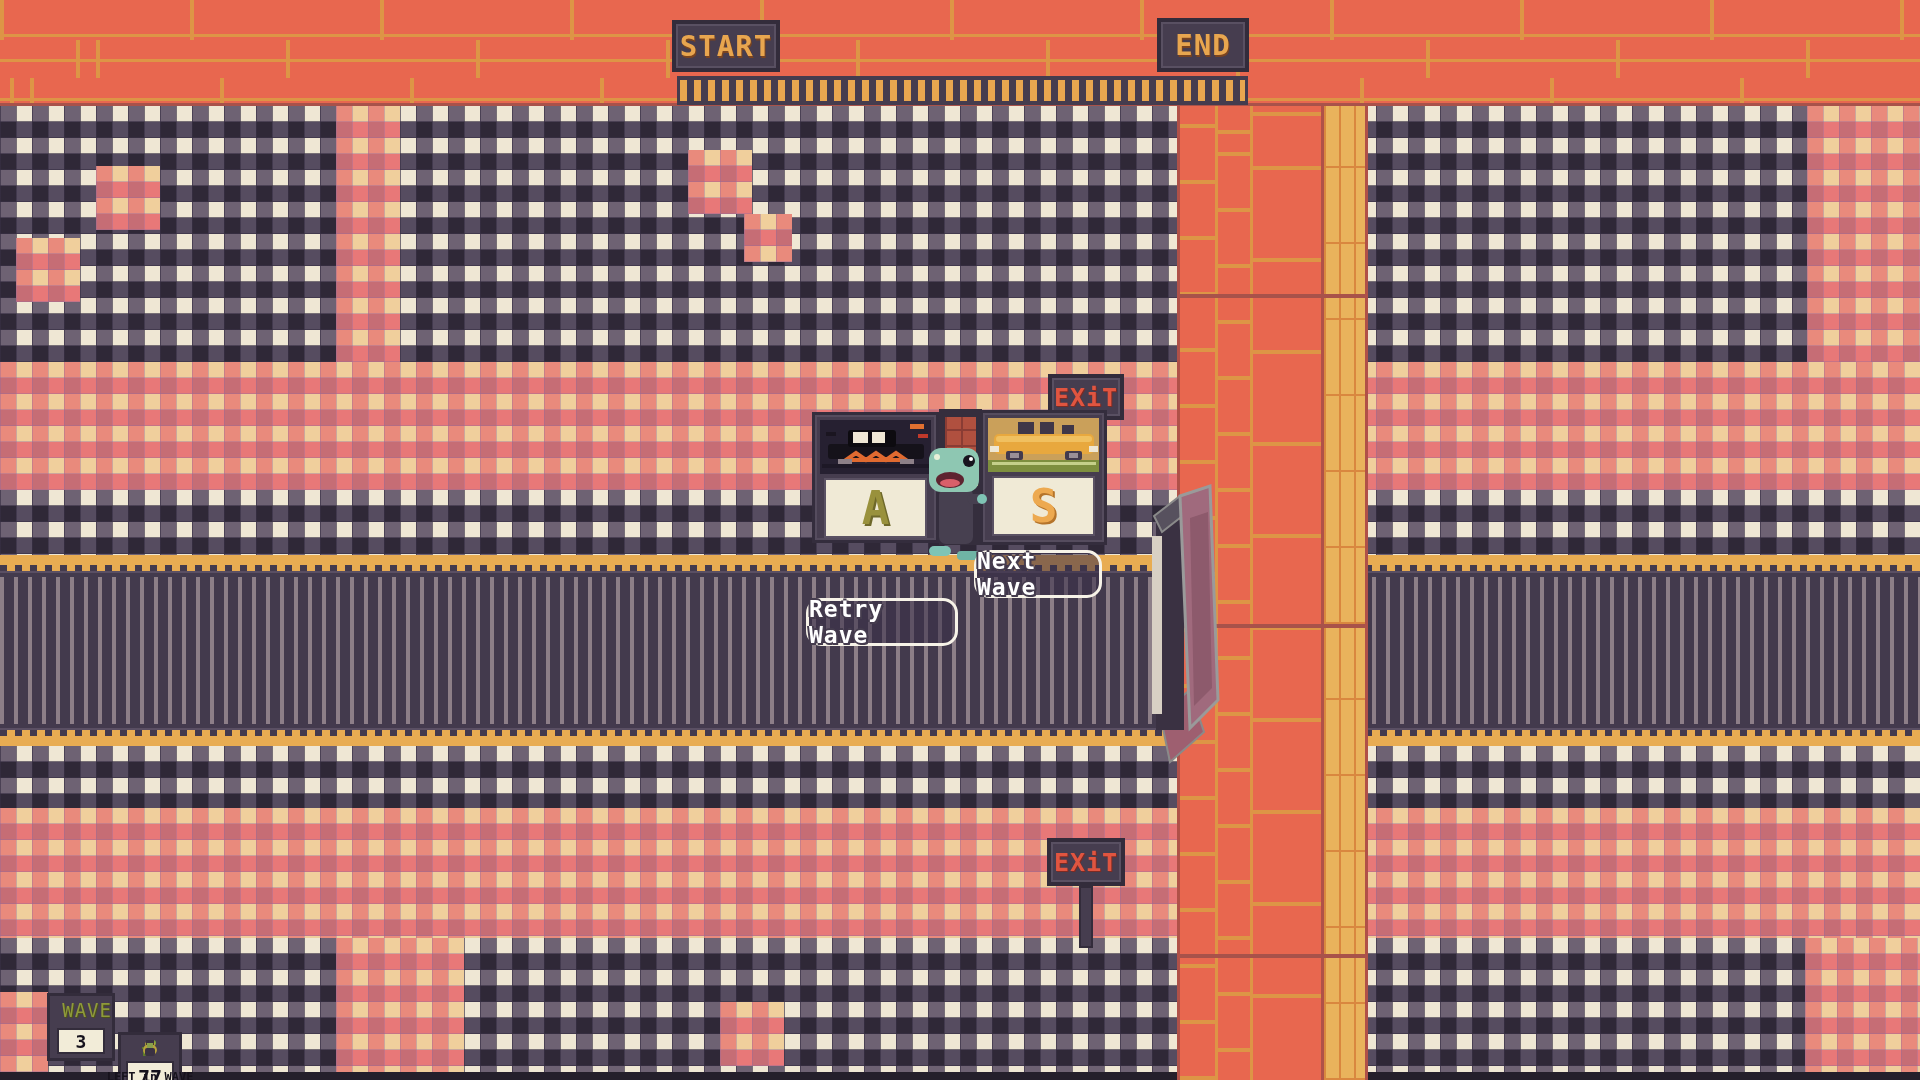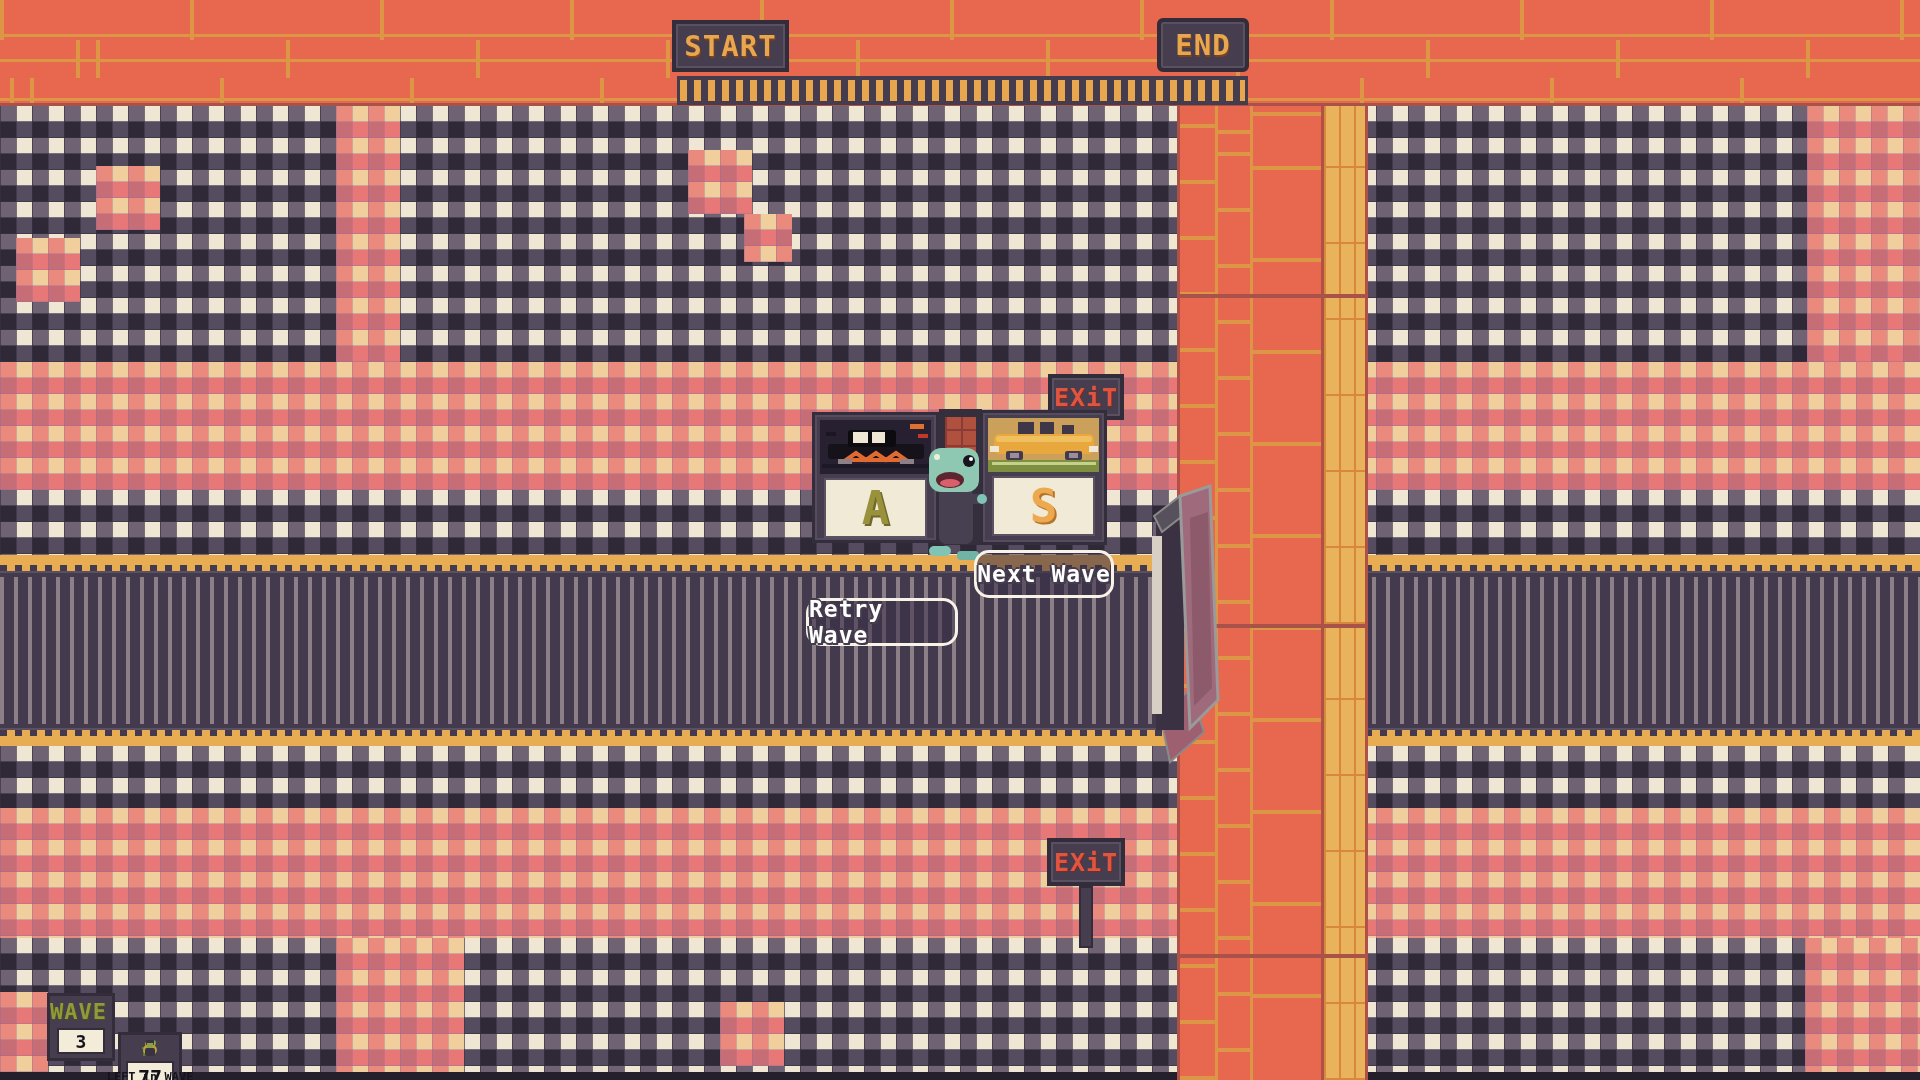--- a/index.html
+++ b/index.html
@@ -44,22 +44,22 @@
   }
 
   
   .crossing{left:677px;top:76px;width:571px;height:29px;background:#453c4e;}
   .crossing-stripes{inset:4px 3px;background:repeating-linear-gradient(90deg,#e8a64f 0 7px,transparent 7px 14px);}
 
   
   .sign{background:#463d4f;border:4px solid #332c3b;display:flex;align-items:center;justify-content:center;
         box-shadow:inset 0 0 0 2px rgba(230,220,240,.12);}
   .sign-gold{color:#e8a64f;font-weight:bold;text-shadow:1px 2px 0 #7a4420;}
-  .sign-start{left:672px;top:20px;width:117px;height:52px;font-size:29px;letter-spacing:1px;}
-  .sign-end{left:1157px;top:18px;width:92px;height:54px;font-size:29px;letter-spacing:1px;border-radius:6px;}
+  .sign-start{left:672px;top:20px;width:108px;height:52px;font-size:29px;letter-spacing:1px;}
+  .sign-end{left:1157px;top:18px;width:92px;height:54px;font-size:29px;letter-spacing:1px;}
   .exit-text{color:#e05540;font-weight:bold;text-shadow:1px 1px 0 #7c2b24;font-size:25px;letter-spacing:1px;}
   .sign-exit-upper{left:1048px;top:374px;width:76px;height:46px;z-index:4;}
   .sign-exit-lower{left:1047px;top:838px;width:78px;height:48px;z-index:4;}
   .exit-post{left:1079px;top:886px;width:14px;height:62px;background:#463d4f;border:2px solid #332c3b;z-index:3;}
 
   
   .road{left:0;top:555px;width:1920px;height:191px;background:#433a4d;z-index:2;}
   .road-edge{left:0;width:100%;height:16px;background-color:#e8ac52;background-repeat:repeat-x;}
   .road-edge.top{top:0;background-image:repeating-linear-gradient(90deg,#433a4d 0 7px,transparent 7px 15px);
                  background-size:100% 6px;background-position:0 100%;}
@@ -110,26 +110,26 @@
   .door-sill{left:4px;top:74px;width:35px;height:3px;background:#e8a64f;}
 
   .frog{left:923px;top:446px;width:66px;height:116px;z-index:7;}
 
   
   .wave-btn{height:48px;border:3px solid #f7f3e8;border-radius:15px;background:rgba(58,48,72,.55);
         display:flex;align-items:center;justify-content:center;z-index:8;
         color:#ffffff;font-weight:bold;font-size:23px;letter-spacing:1px;cursor:pointer;
         text-shadow:-2px 0 0 #453c4e,2px 0 0 #453c4e,0 -2px 0 #453c4e,0 2px 0 #453c4e,2px 2px 0 #453c4e;}
   .btn-retry{left:806px;top:550px;width:152px;margin-top:48px;}
-  .btn-next{left:974px;top:550px;width:140px;}
+  .btn-next{left:974px;top:550px;width:128px;}
 
   
   .hud-panel{background:#463d4f;border:3px solid #332c3b;z-index:9;}
   .hud-wave{left:47px;top:993px;width:68px;height:68px;}
-  .hud-wave-label{left:0;top:3px;width:100%;text-align:left;color:#8f9a3a;font-weight:bold;font-size:22px;letter-spacing:1px;
+  .hud-wave-label{left:0;top:3px;width:100%;text-align:right;color:#8f9a3a;font-weight:normal;font-size:19px;letter-spacing:1px;
         text-shadow:1px 1px 0 #4c511c;}
   .hud-wave-box{left:7px;top:32px;width:48px;height:26px;background:#f2ecd8;border:2px solid #332c3b;
         display:flex;align-items:center;justify-content:center;color:#16121c;font-weight:bold;font-size:18px;}
   .hud-left{left:118px;top:1032px;width:64px;height:66px;}
   .hud-sprites{left:0;top:2px;width:100%;height:22px;display:flex;justify-content:space-around;align-items:center;position:absolute;}
   .hud-sprites svg{position:static;}
   .hud-left-box{left:5px;top:26px;width:48px;height:32px;background:#f2ecd8;border:2px solid #332c3b;
         display:flex;flex-direction:column;align-items:center;justify-content:center;color:#16121c;}
   .hud-left-num{font-weight:bold;font-size:20px;line-height:18px;position:static;}
   .hud-left-lbl{font-weight:bold;font-size:12px;line-height:7px;position:static;white-space:nowrap;}

